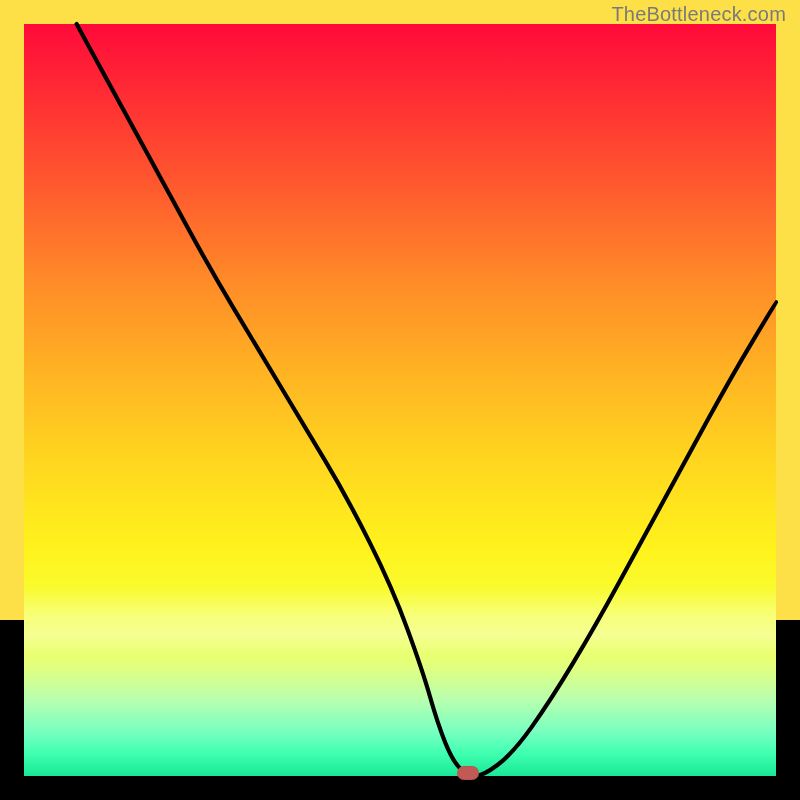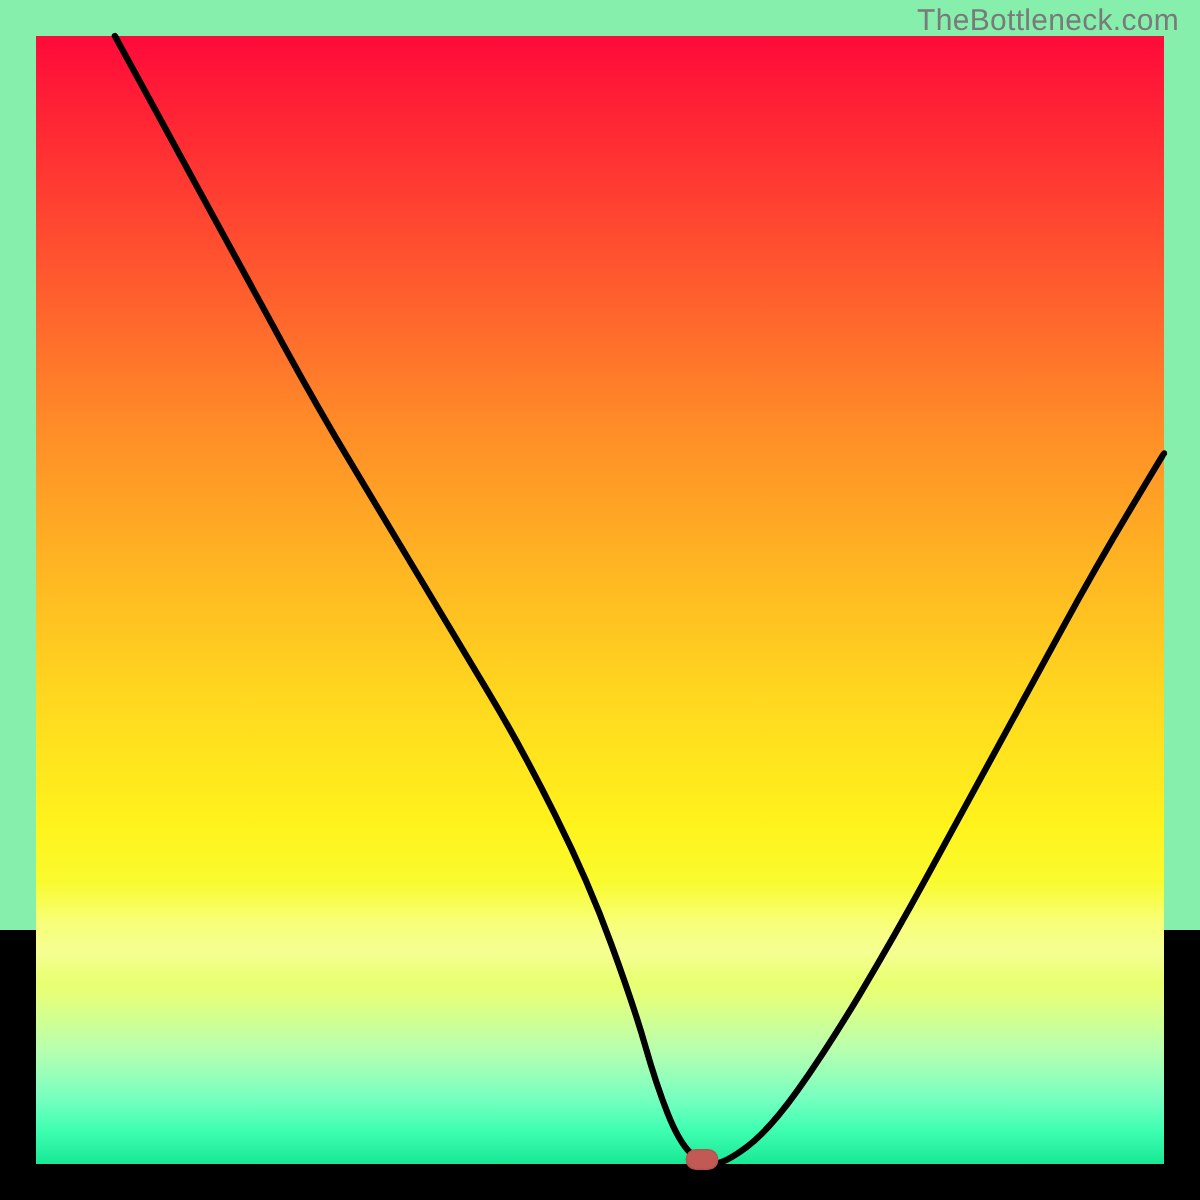--- a/index.html
+++ b/index.html
@@ -10,21 +10,21 @@
     background: #000;
     overflow: hidden;
     font-family: Arial, Helvetica, sans-serif;
   }
   .frame {
     position: absolute;
     top: 0;
     left: 0;
     width: 800px;
     height: 620px;
-    background: #86efac;
+    background: #fde047;
   }
   .plot-area {
     position: absolute;
     top: 24px;
     left: 24px;
     width: 752px;
     height: 752px;
     
     background: linear-gradient(
       to bottom,

